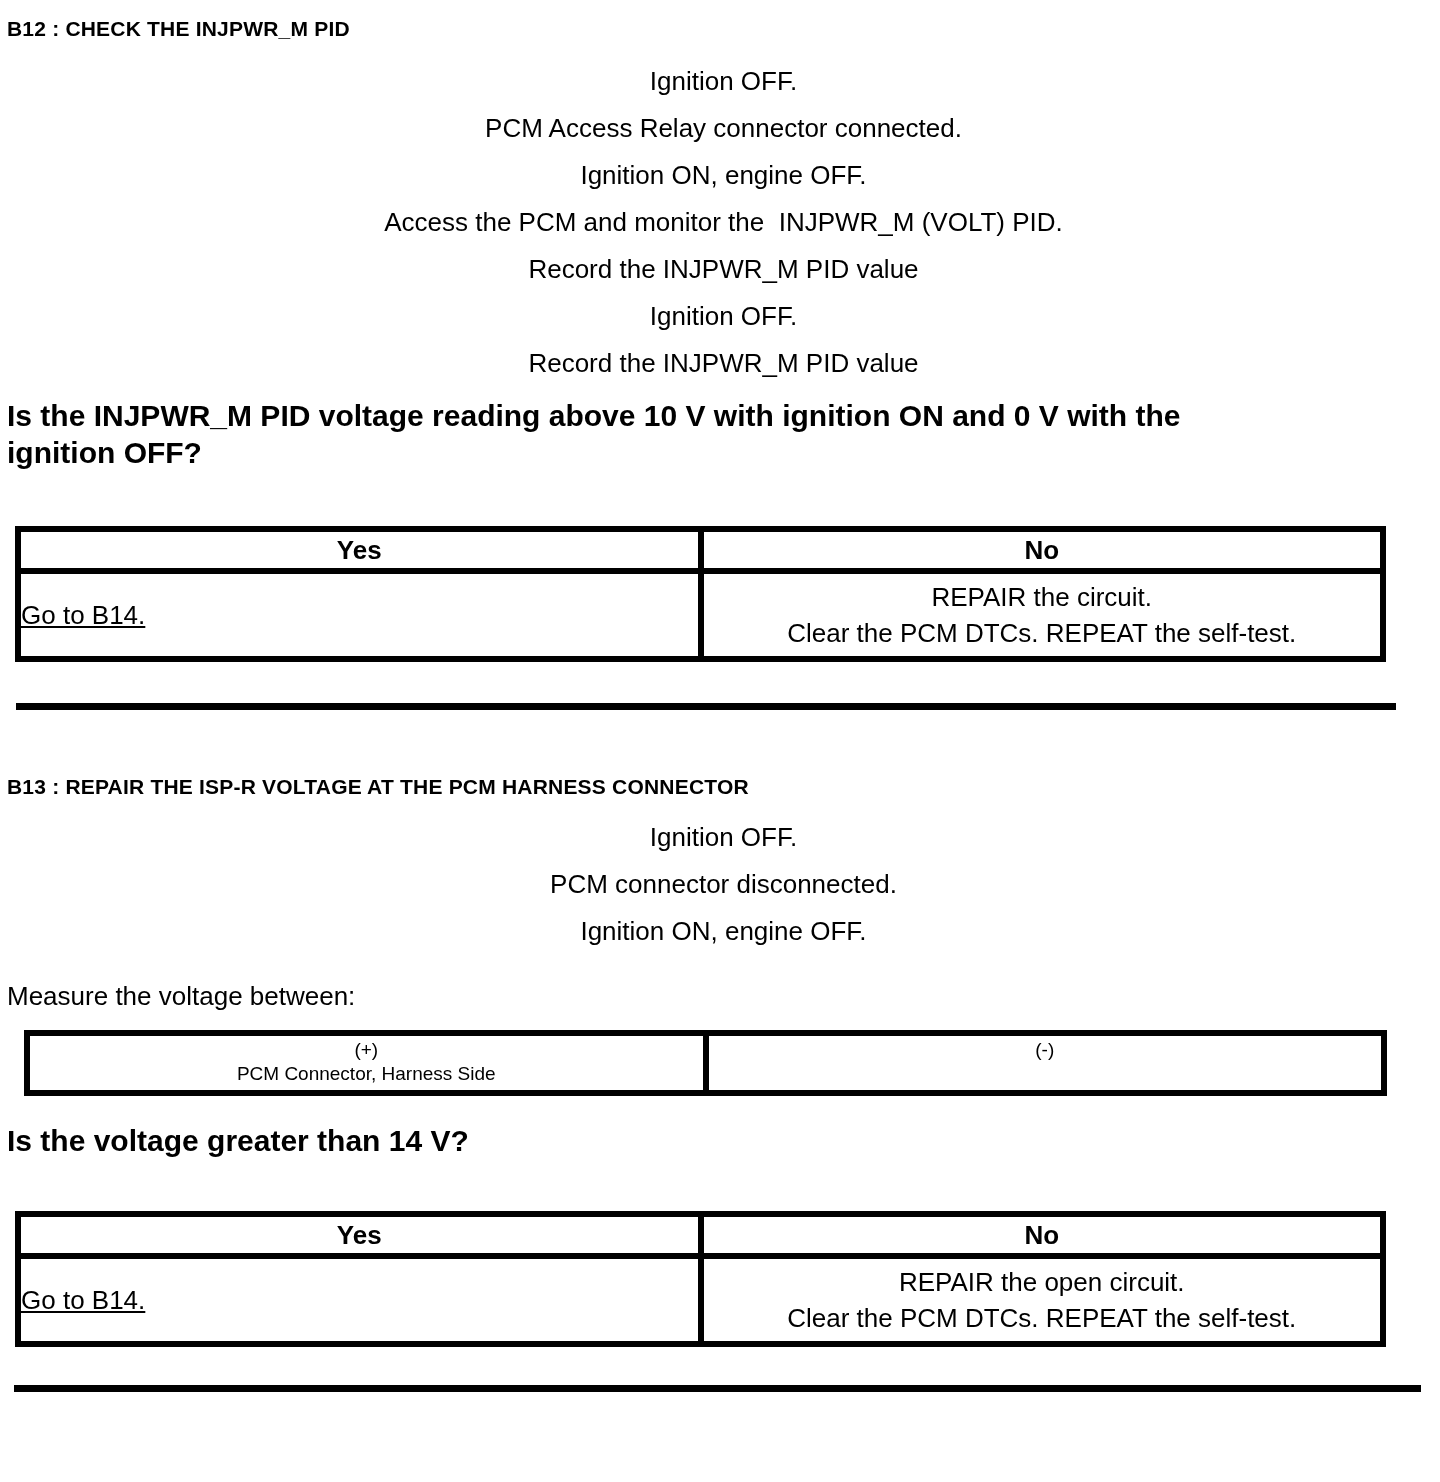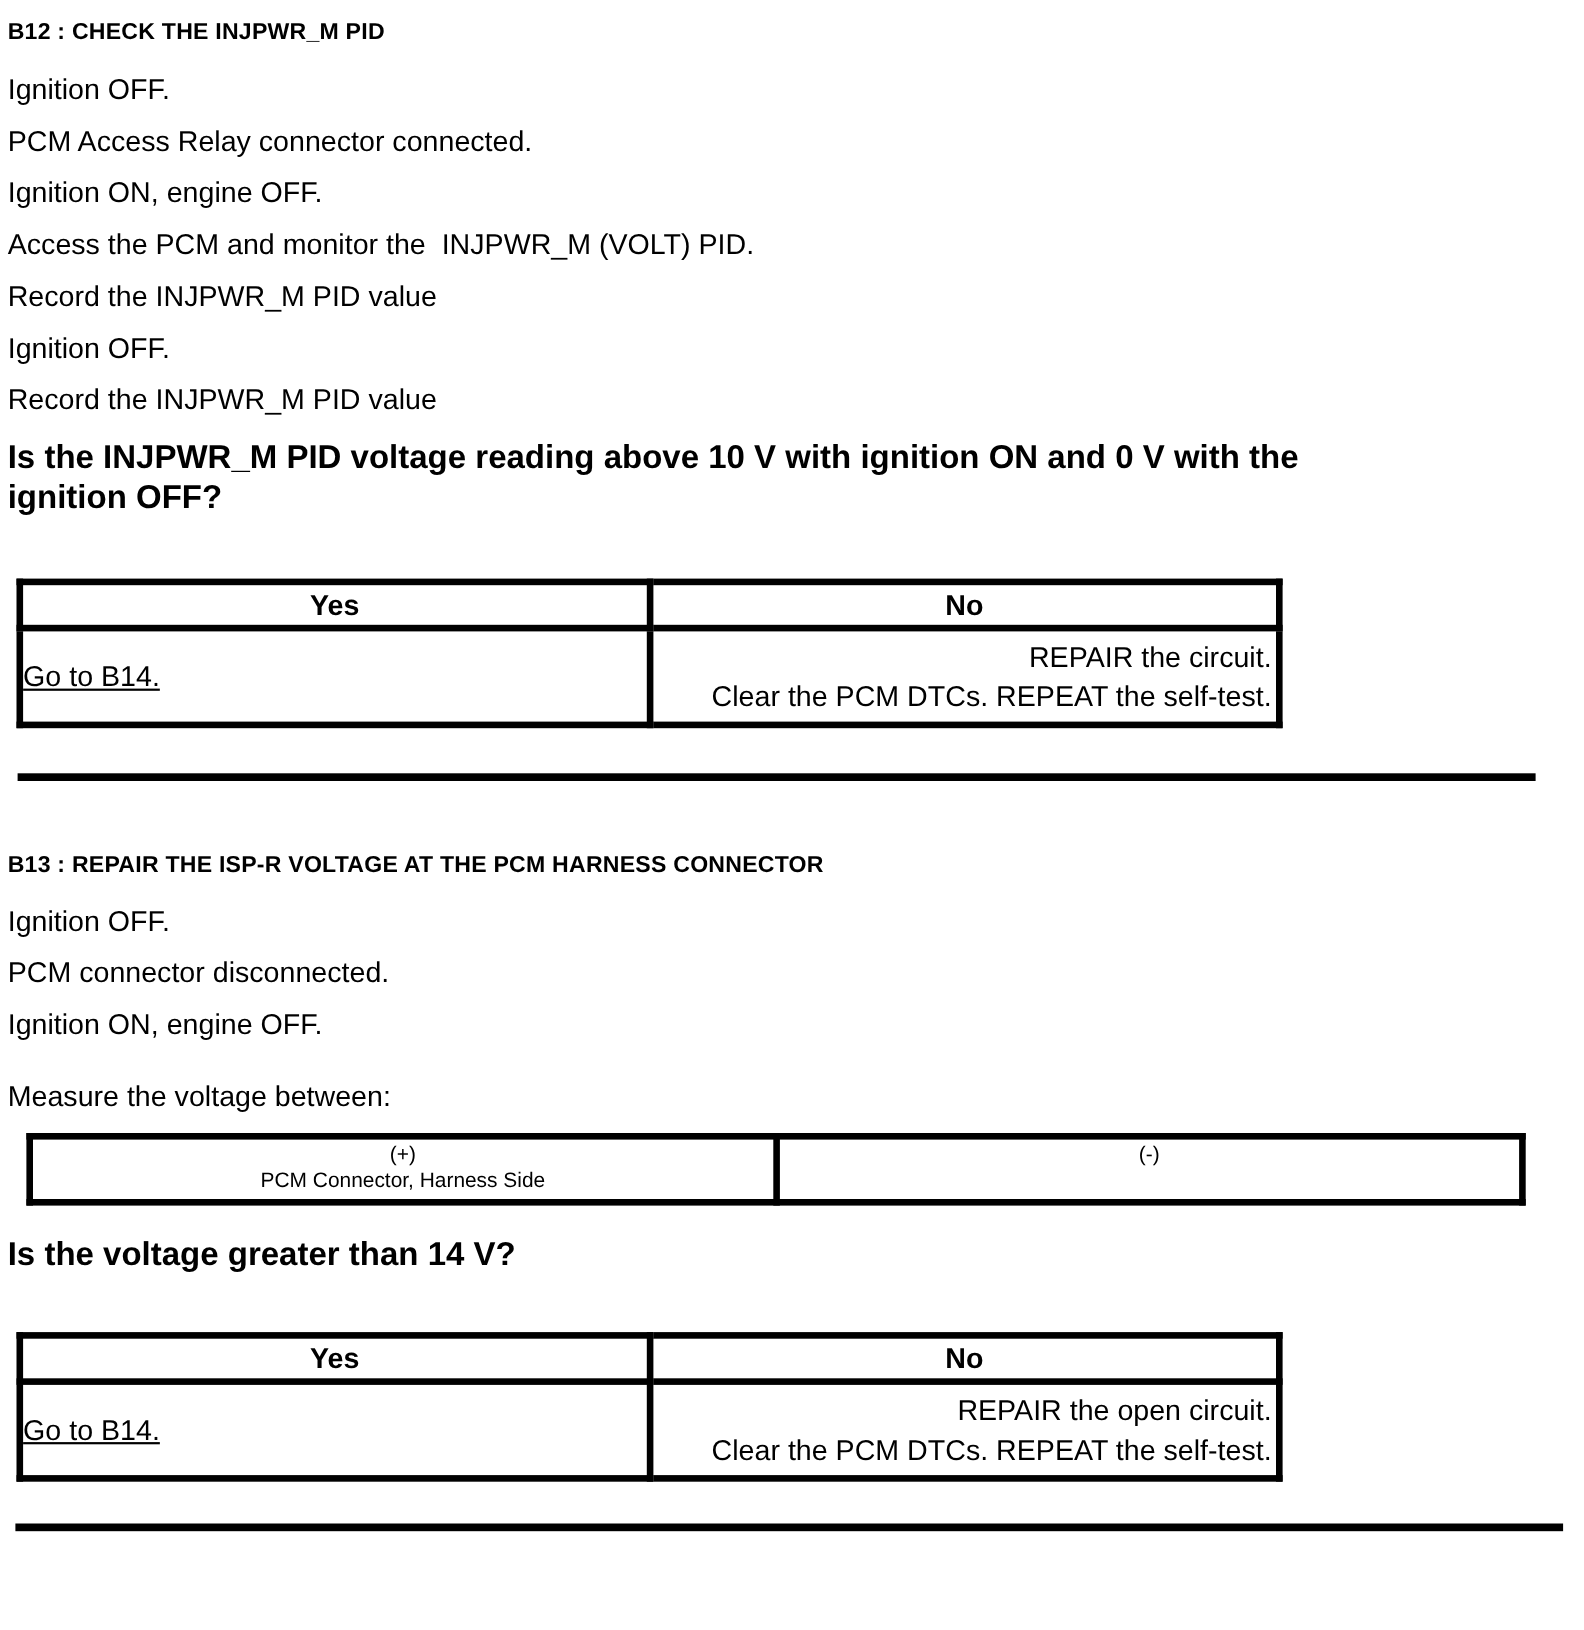--- a/index.html
+++ b/index.html
@@ -21,50 +21,51 @@
     letter-spacing: 0.2px;
     white-space: pre-wrap;
   }
   .steps { margin-top: 16px; }
   .steps-b13 { margin-top: 14px; }
   .step {
     font-size: 26px;
     line-height: 47px;
     margin: 0;
     white-space: pre-wrap;
+    text-align: center;
   }
   .question {
     font-size: 30px;
     font-weight: 700;
     line-height: 37px;
     margin: 10px 0 0 0;
     max-width: 1345px;
   }
   .question span { display: block; white-space: pre-wrap; }
   .question-b13 { margin-top: 26px; }
 
   table { border-collapse: collapse; table-layout: fixed; }
   .result-table {
-    width: 1151px;
+    width: 1371px;
     margin: 55px 0 12px 8px;
   }
   .result-table-b13 { margin-top: 52px; }
   .result-table th, .result-table td { border: 6px solid #000000; }
   .result-table th {
     font-size: 26px;
     font-weight: 700;
     height: 36px;
     padding: 0;
     text-align: center;
     vertical-align: middle;
   }
   .result-table td { height: 78px; font-size: 26px; }
   .yes-cell { vertical-align: middle; padding: 0; text-decoration: underline; }
   .no-cell {
-    text-align: right;
+    text-align: center;
     vertical-align: middle;
     padding: 2px 4px;
     line-height: 36px;
   }
   .no-cell div { white-space: nowrap; }
 
   .divider-rule {
     height: 7px;
     background: #000000;
     width: 1380px;

